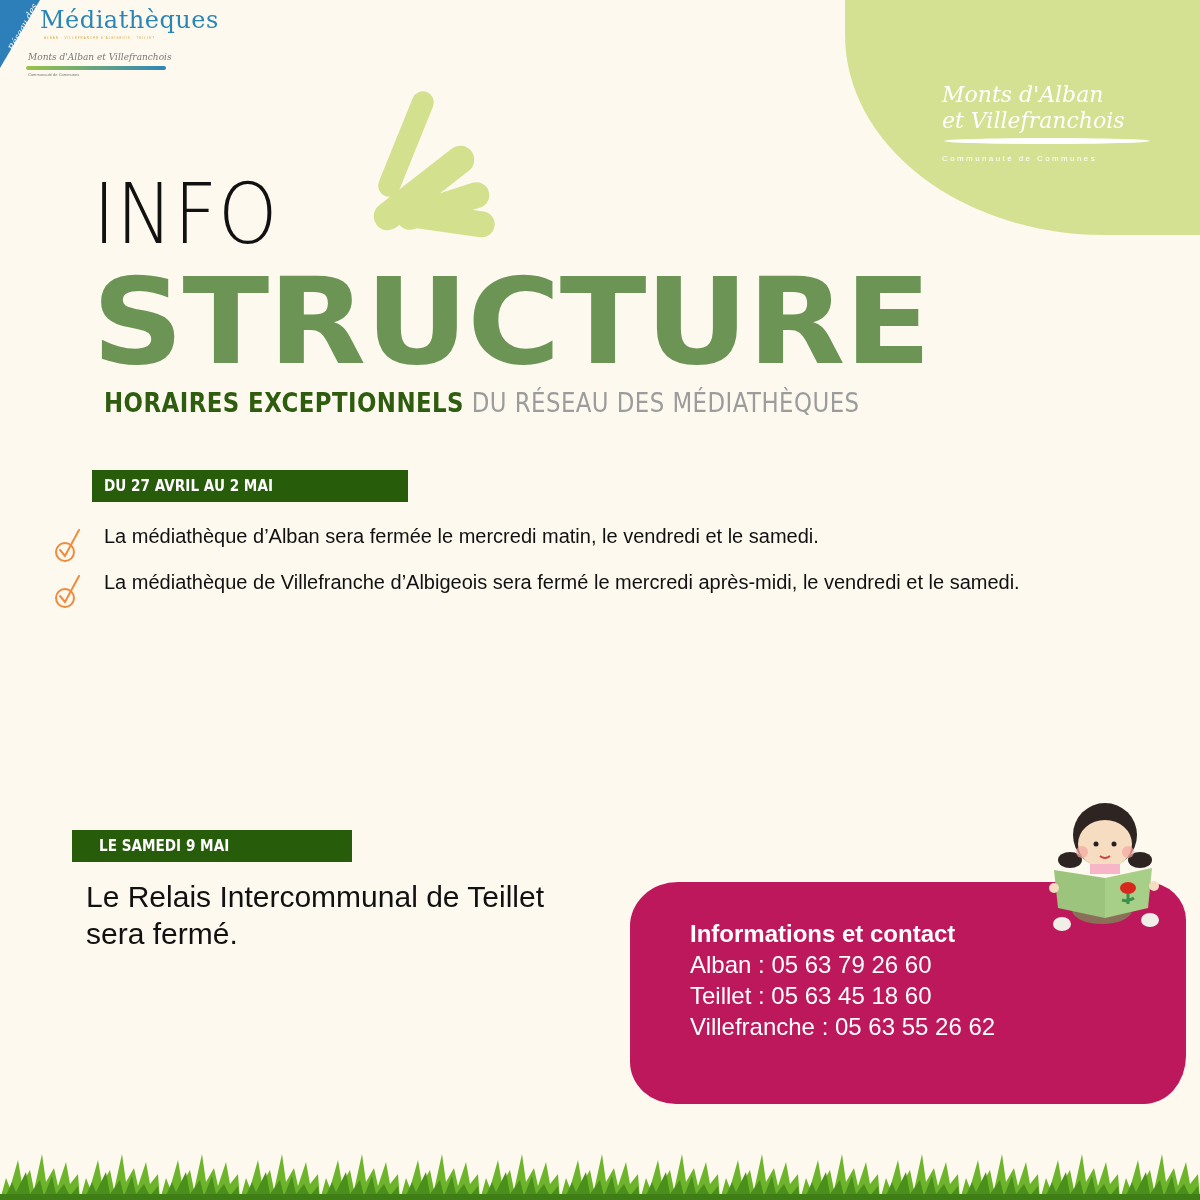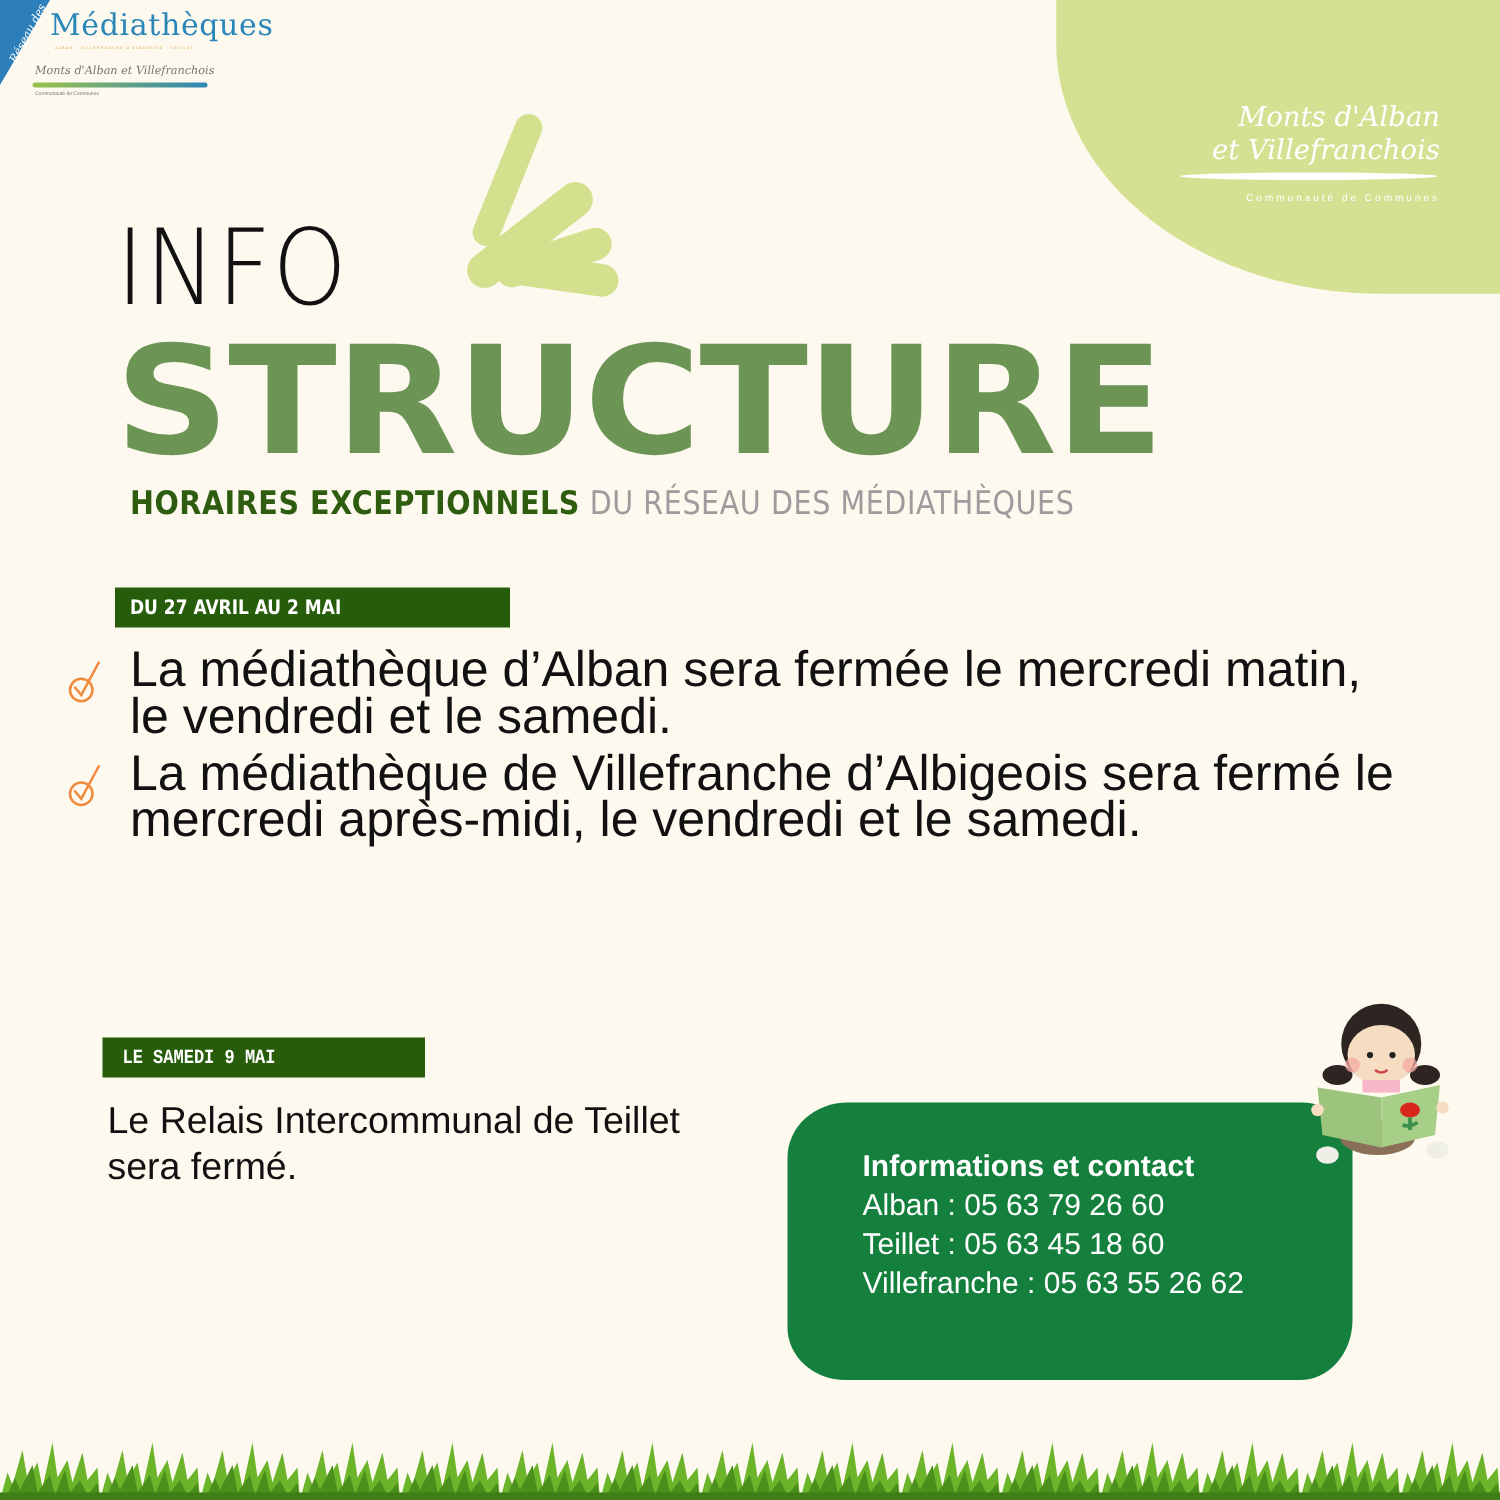--- a/index.html
+++ b/index.html
@@ -40,21 +40,21 @@
       background: linear-gradient(90deg, #9cc24a, #2f86b8); border-radius: 3px;
     }
     .mlogo .cc { position: absolute; left: 28px; top: 72px; font-size: 4px; color: #777; }
 
     
     .blob {
       right: 0; top: -10px; width: 355px; height: 245px;
       background: #d5e192;
       border-bottom-left-radius: 260px 200px;
     }
-    .ccmav { right: 48px; top: 82px; width: 210px; text-align: right; color: #fff; }
+    .ccmav { right: 48px; top: 82px; width: 210px; text-align: left; color: #fff; }
     .ccmav .l1, .ccmav .l2 {
       font-family: "DejaVu Serif", serif; font-style: italic; font-size: 22px; line-height: 26px;
       white-space: nowrap;
     }
     .ccmav .swoosh {
       margin: 4px auto 0; width: 206px; height: 6px; border-radius: 50%;
       background: #fff; transform: skewX(-20deg);
     }
     .ccmav .cc { font-size: 8px; letter-spacing: 2.4px; margin-top: 10px; }
 
@@ -82,30 +82,30 @@
 
     
     .badge {
       background: #275c0b; color: #fff; font-weight: bold; white-space: nowrap;
       font-family: "DejaVu Sans", sans-serif; font-size: 16px; line-height: 32px;
     }
     .badge span { display: inline-block; transform: scaleX(0.85); transform-origin: left; }
 
     
     .bullets { left: 50px; top: 518px; width: 1080px; }
-    .bullet { position: relative; padding-left: 54px; font-size: 40px; line-height: 37px; margin-bottom: 9px; }
+    .bullet { position: relative; padding-left: 54px; font-size: 20px; line-height: 37px; margin-bottom: 9px; }
     .bullet .icon { position: absolute; left: 2px; top: 10px; width: 32px; height: 36px; }
     .bullet .txt { display: block; }
 
     .standalone { left: 86px; top: 878px; font-size: 30px; line-height: 37px; width: 500px; }
 
     
     .contact {
-      left: 630px; top: 882px; width: 452px; height: 222px;
-      background: #15803d;
+      left: 630px; top: 882px; width: 556px; height: 222px;
+      background: #be185d;
       border-radius: 48px 40px 42px 46px / 44px 38px 48px 42px;
     }
     .contact .inner { position: absolute; left: 60px; top: 36px; color: #fff; font-size: 24px; line-height: 31px; }
     .contact .head { font-weight: bold; }
 
     
     .girl { left: 1040px; top: 790px; width: 140px; height: 150px; }
 
     
     .grass { left: 0; bottom: 0; width: 1200px; height: 60px; }
@@ -158,21 +158,21 @@
   </div>
   <div class="bullet">
     <svg class="icon" viewBox="0 0 32 36">
       <circle cx="13" cy="24" r="9" fill="none" stroke="#f08a3c" stroke-width="2"></circle>
       <path d="M8 22 L13 28 L27 2" fill="none" stroke="#f08a3c" stroke-width="2" stroke-linecap="round"></path>
     </svg>
     <span class="txt">La médiathèque de Villefranche d’Albigeois sera fermé le mercredi après-midi, le vendredi et le samedi.</span>
   </div>
 </div>
 
-<div class="abs badge" style="left:82px;top:830px;padding:0 16px;width:226px;font-family:Liberation Mono, monospace;">
+<div class="abs badge" style="left:72px;top:830px;padding:0 27px;width:226px;">
   <span>LE SAMEDI 9 MAI</span>
 </div>
 <div class="abs standalone">Le Relais Intercommunal de Teillet sera fermé.</div>
 
 <div class="abs contact">
   <div class="inner">
     <div class="head">Informations et contact</div>
     <div>Alban : 05 63 79 26 60</div>
     <div>Teillet : 05 63 45 18 60</div>
     <div>Villefranche : 05 63 55 26 62</div>

